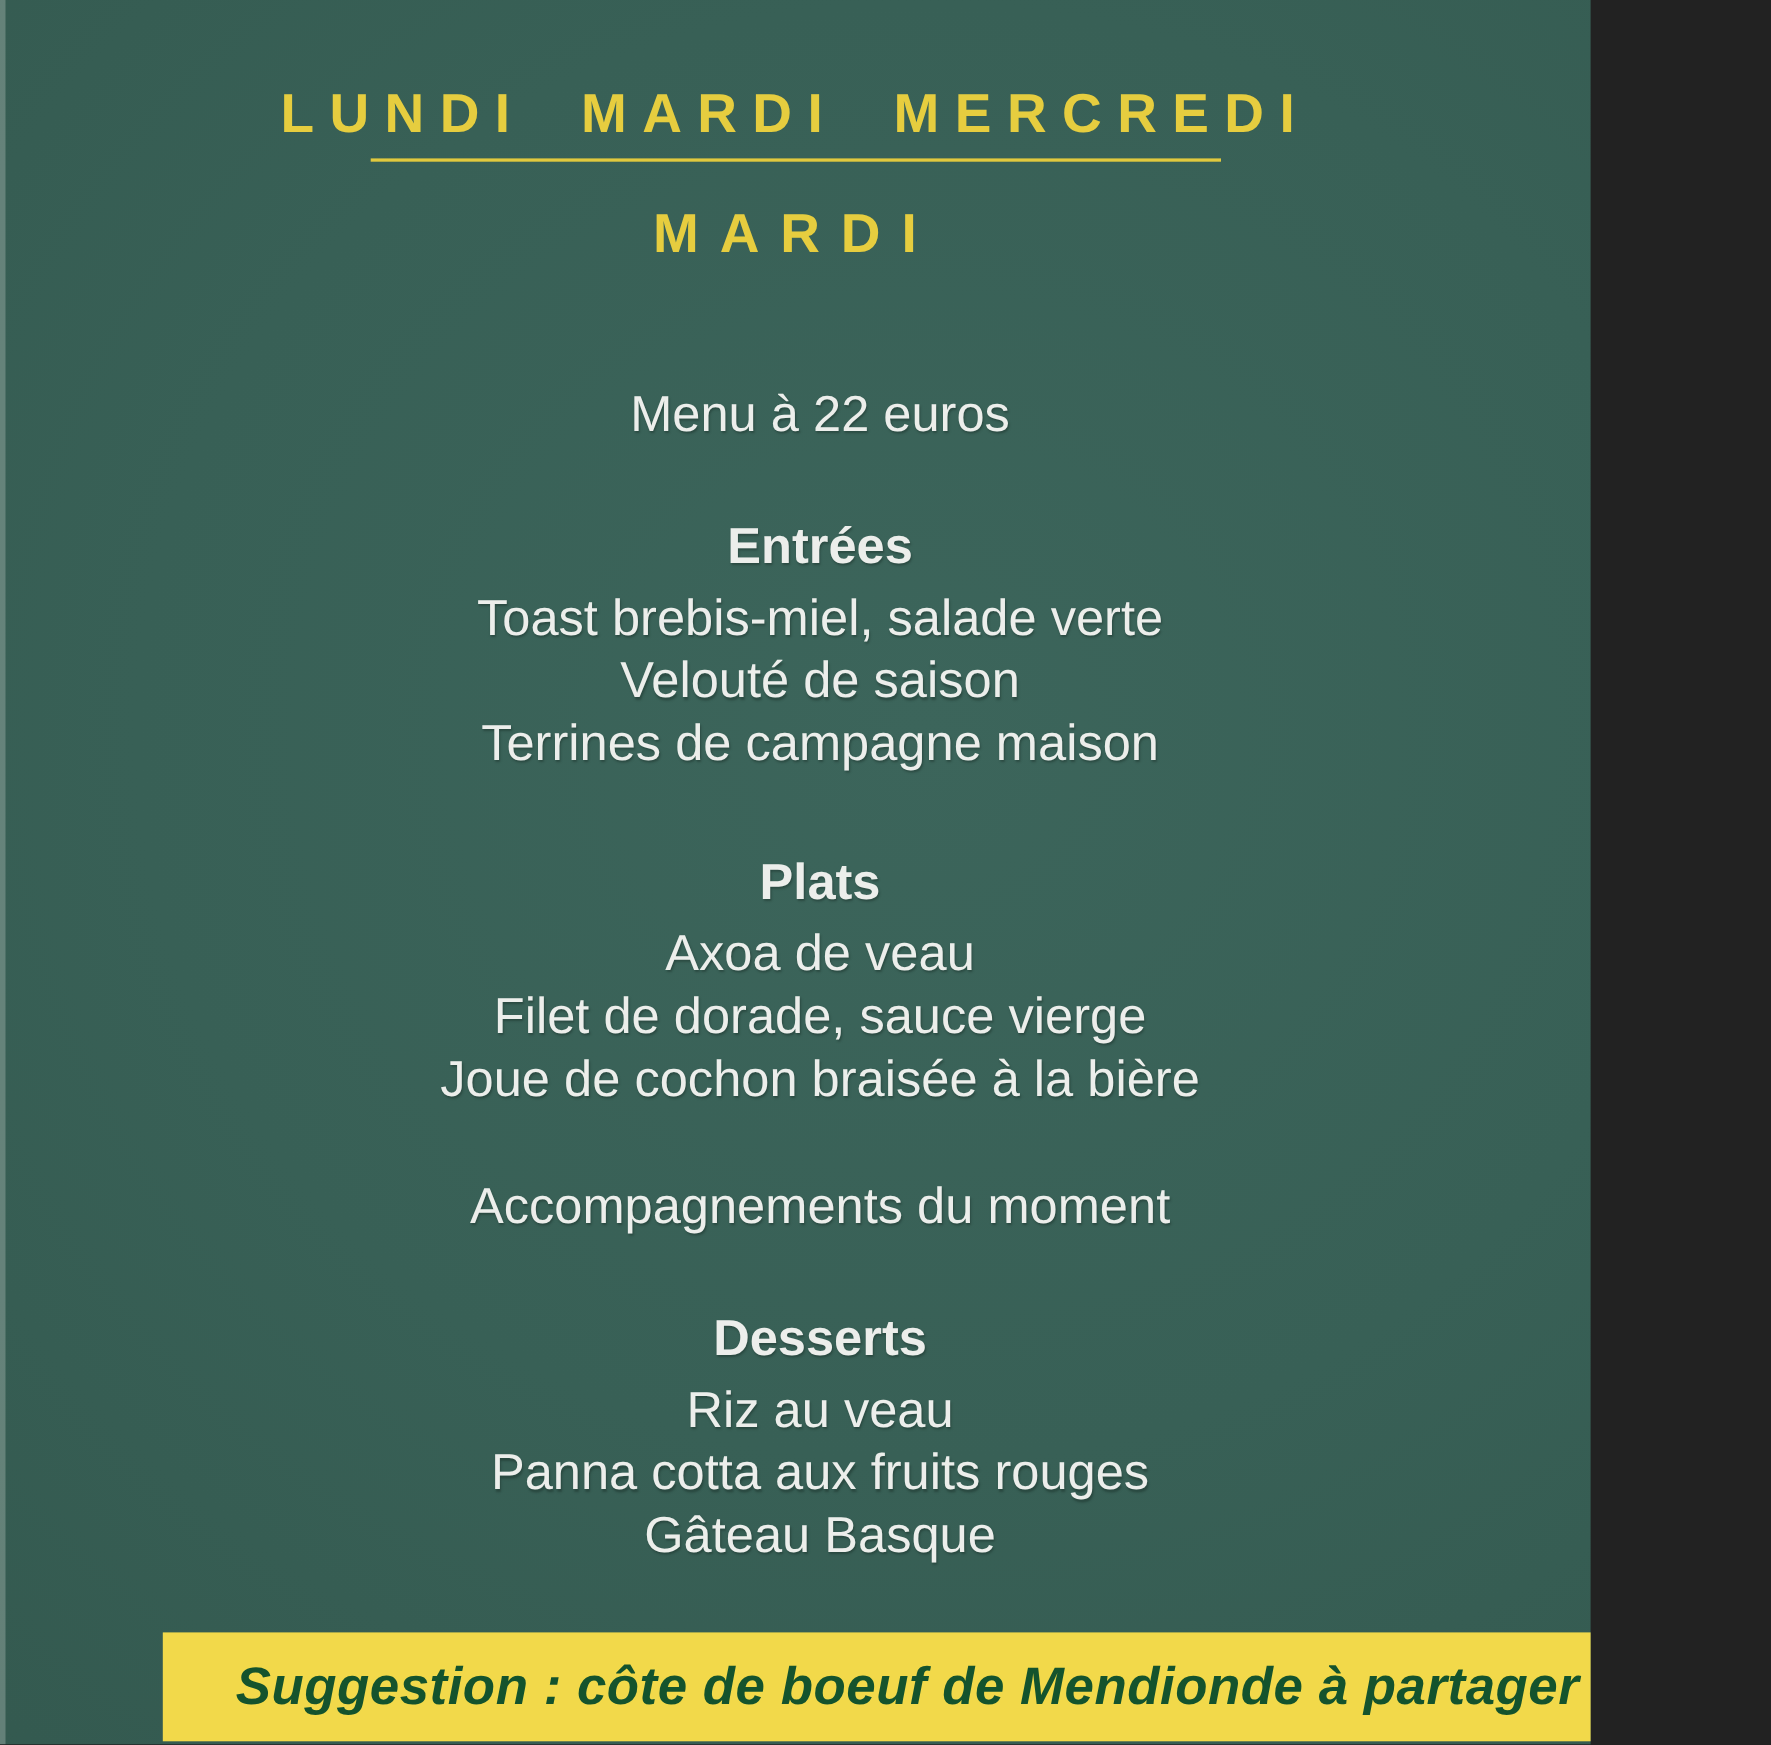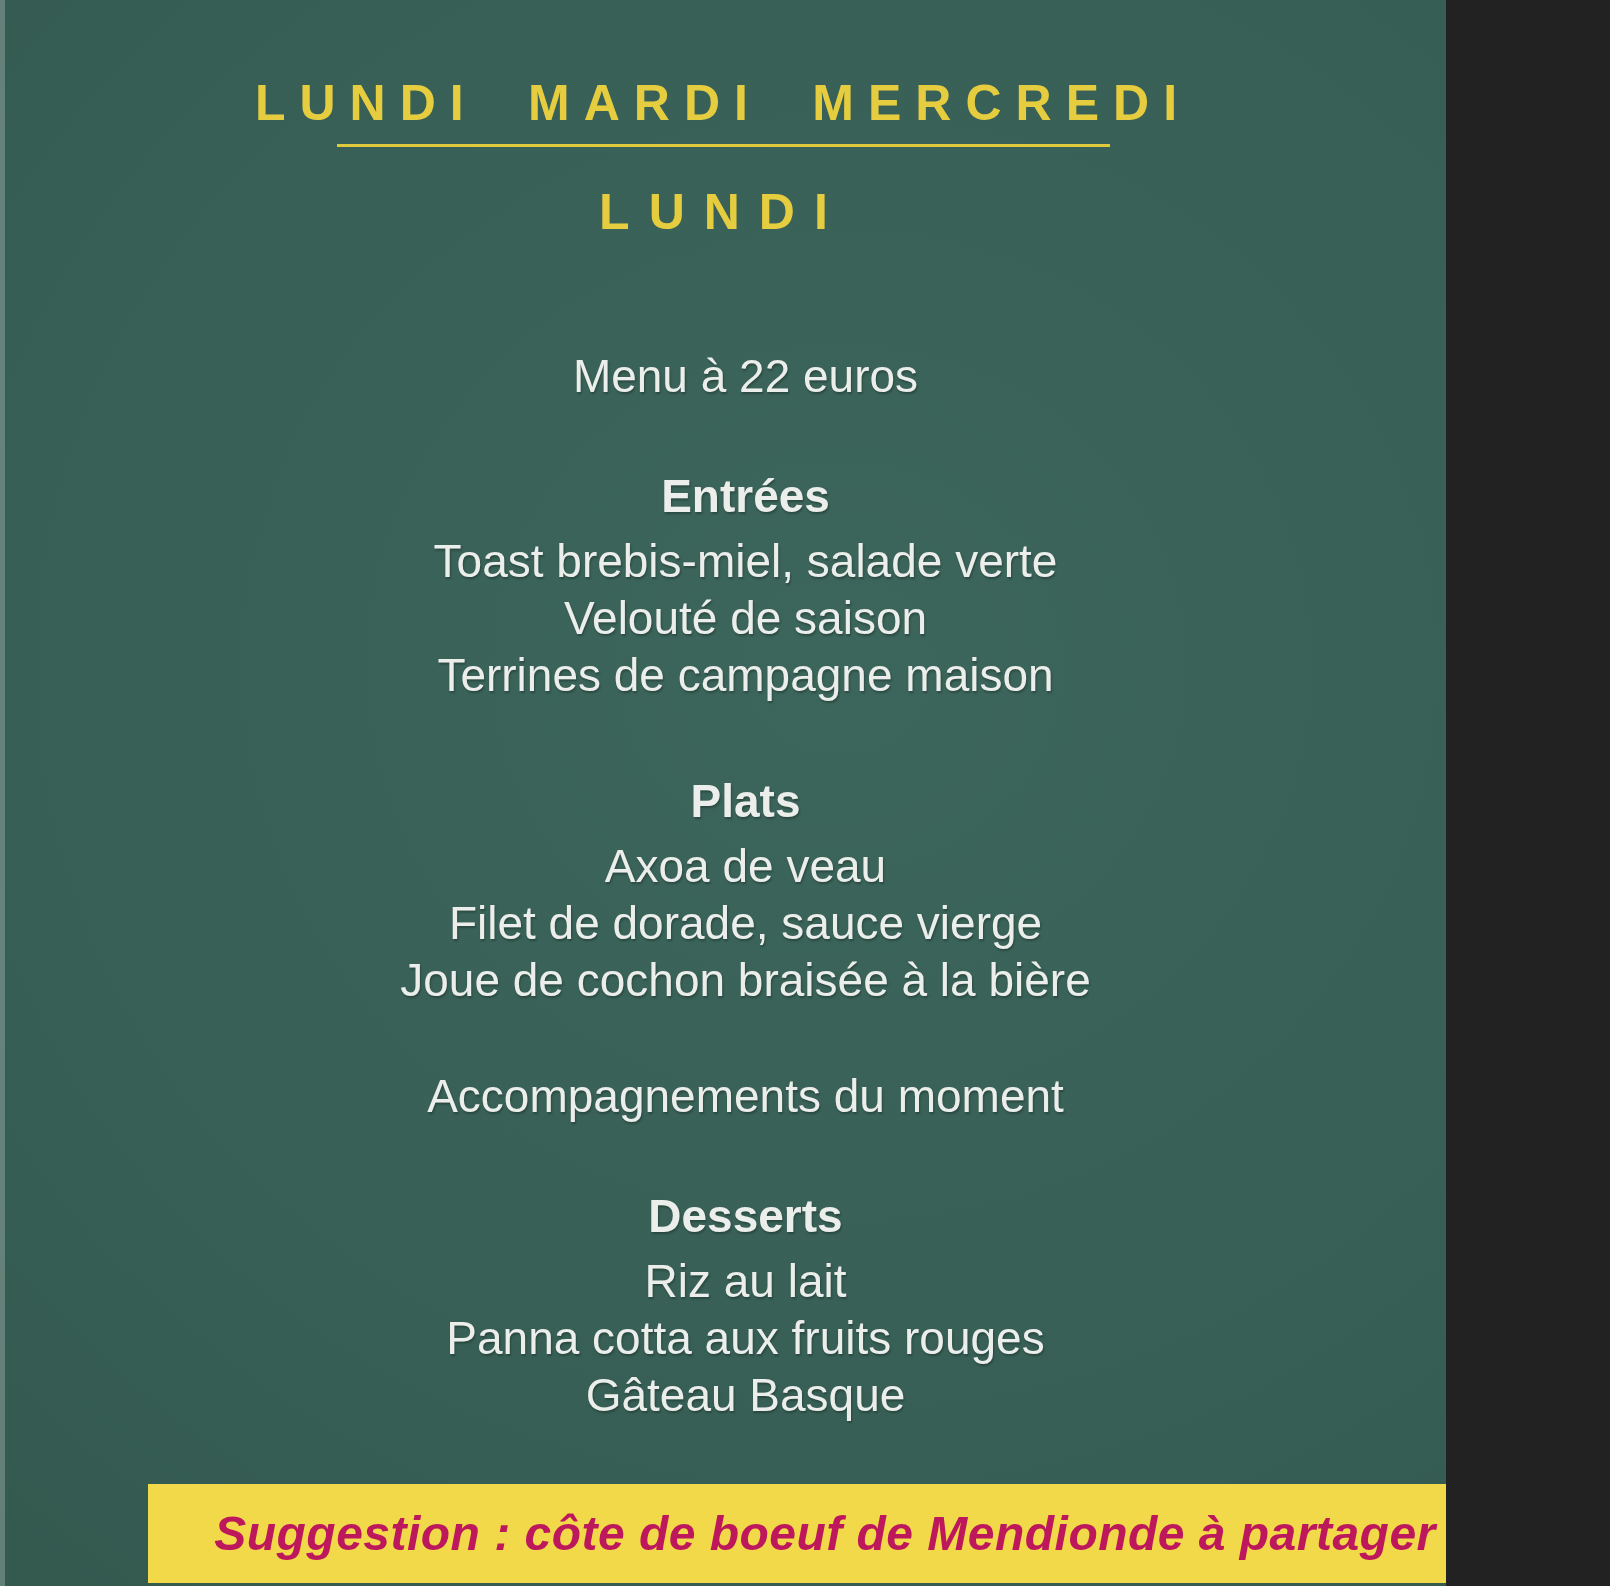--- a/index.html
+++ b/index.html
@@ -92,34 +92,34 @@
     height: 99px;
     background: #f2d94a;
     display: flex;
     align-items: center;
     justify-content: center;
   }
   .suggestion-banner .banner-text {
     font-size: 48px;
     font-weight: 700;
     font-style: italic;
-    color: #be185d;
+    color: #14532d;
     letter-spacing: 0.01em;
   }
 </style>
 </head>
 <body>
 
 <div class="poster">
   <div class="edge-sliver"></div>
 
   <header>
     <div class="days-title">LUNDI MARDI MERCREDI</div>
     <div class="title-rule"></div>
-    <div class="service-title">LUNDI</div>
+    <div class="service-title">MARDI</div>
   </header>
 
   <main class="menu-body">
     <p class="price-line">Menu à 22 euros</p>
 
     <h2 class="section-heading first">Entrées</h2>
     <ul class="item-list">
       <li>Toast brebis-miel, salade verte</li>
       <li>Velouté de saison</li>
       <li>Terrines de campagne maison</li>
@@ -129,21 +129,21 @@
     <ul class="item-list">
       <li>Axoa de veau</li>
       <li>Filet de dorade, sauce vierge</li>
       <li>Joue de cochon braisée à la bière</li>
     </ul>
 
     <p class="note-line">Accompagnements du moment</p>
 
     <h2 class="section-heading">Desserts</h2>
     <ul class="item-list">
-      <li>Riz au lait</li>
+      <li>Riz au veau</li>
       <li>Panna cotta aux fruits rouges</li>
       <li>Gâteau Basque</li>
     </ul>
   </main>
 
   <div class="suggestion-banner">
     <span class="banner-text">Suggestion : côte de boeuf de Mendionde à partager</span>
   </div>
 </div>
 

